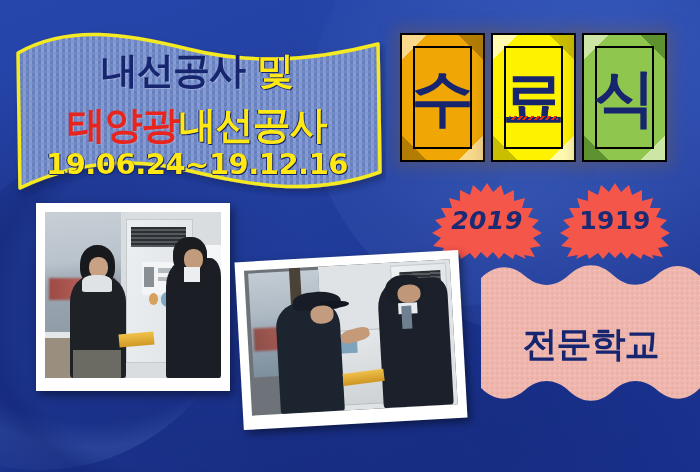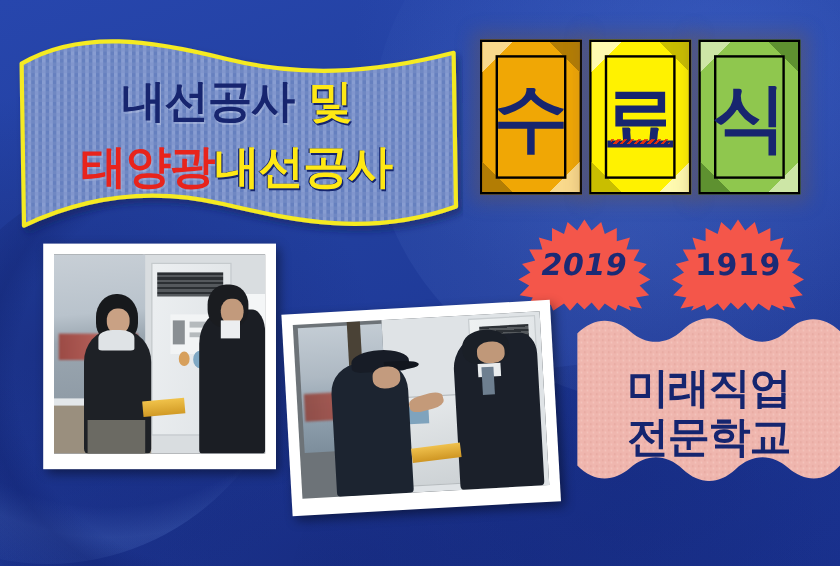--- a/index.html
+++ b/index.html
@@ -200,20 +200,21 @@
            L372,156 C300,182 238,168 178,154 C118,140 62,148 12,172 Z" fill="url(#denim)" stroke="#F5EA21" stroke-width="3.5" stroke-linejoin="round"></path>
     </svg>
     <div class="flag-text">
       <div class="fl-row fl1">
         <span class="t-navy">내선공사</span>
         <span class="t-yellow">및</span>
       </div>
       <div class="fl-row fl2">
         <span class="t-red">태양광</span><span class="t-yellow">내선공사</span>
       </div>
+      <div class="fl-row fl3">19.06.24~19.12.16</div>
     </div>
   </div>
 
   <div id="title-boxes">
     <div class="tbox tb-orange">
       <div class="bev"></div>
       <div class="inner"></div>
       <span class="ch">수</span>
     </div>
     <div class="tbox tb-yellow">
@@ -303,18 +304,17 @@
           <circle cx="1.4" cy="1.4" r="0.8" fill="#E2A097" opacity="0.7"></circle>
           <circle cx="3.6" cy="3.4" r="0.7" fill="#F7CDC6" opacity="0.8"></circle>
         </pattern>
       </defs>
       <path d="M0,16 C14,2 30,2 44,14 C58,26 74,26 88,13 C102,0 118,0 132,13
                C146,26 162,26 176,13 C190,0 206,2 219,14
                L219,126 C206,140 190,140 176,128 C162,116 146,116 132,129
                C118,142 102,142 88,129 C74,116 58,116 44,128 C30,140 14,140 0,126 Z" fill="url(#pinktex)"></path>
     </svg>
     <div class="sch-text">
-      <div class="sch-line">미래직업</div>
       <div class="sch-line">전문학교</div>
     </div>
   </div>
 
 </div>
 
 </body></html>

